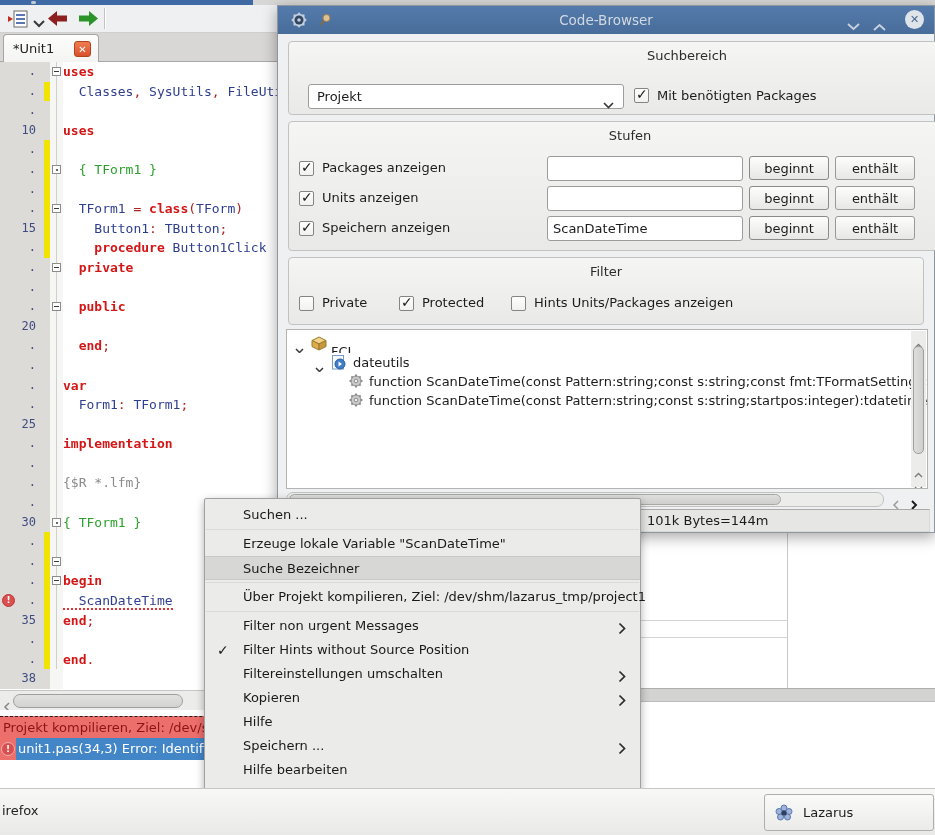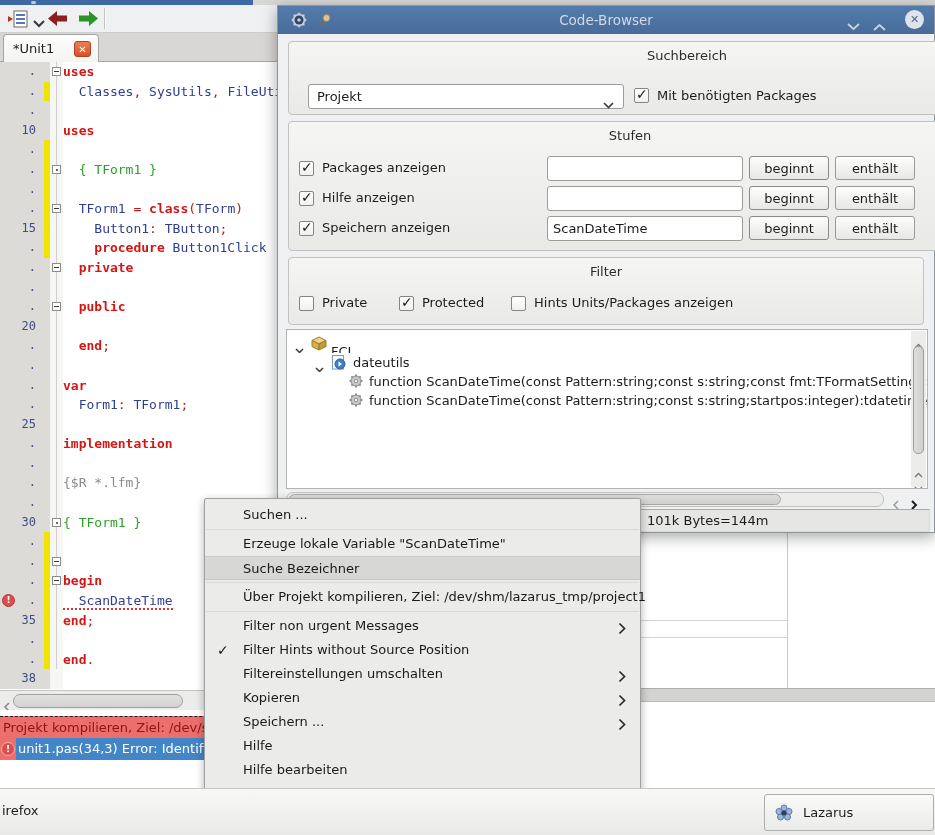--- a/index.html
+++ b/index.html
@@ -461,21 +461,21 @@
 
     <div id="grp-levels" class="grp">
       <div class="grp-title">Stufen</div>
       <div id="levels-rows">
           <span class="cbx checked" style="left: 10px; top: 39px;"></span>
           <span class="cbx-label" style="left: 33px; top: 38px;">Packages anzeigen</span>
           <input class="lvl-input" style="left: 258px; top: 34px;">
           <div class="btn btn-begins" style="left: 460px; top: 34px;">beginnt</div>
           <div class="btn btn-contains" style="left: 546px; top: 34px;">enthält</div>
           <span class="cbx checked" style="left: 10px; top: 69px;"></span>
-          <span class="cbx-label" style="left: 33px; top: 68px;">Hilfe anzeigen</span>
+          <span class="cbx-label" style="left: 33px; top: 68px;">Units anzeigen</span>
           <input class="lvl-input" style="left: 258px; top: 64px;">
           <div class="btn btn-begins" style="left: 460px; top: 64px;">beginnt</div>
           <div class="btn btn-contains" style="left: 546px; top: 64px;">enthält</div>
           <span class="cbx checked" style="left: 10px; top: 99px;"></span>
           <span class="cbx-label" style="left: 33px; top: 98px;">Speichern anzeigen</span>
           <input class="lvl-input" value="ScanDateTime" style="left: 258px; top: 94px;">
           <div class="btn btn-begins" style="left: 460px; top: 94px;">beginnt</div>
           <div class="btn btn-contains" style="left: 546px; top: 94px;">enthält</div>
         </div>
     </div>
@@ -624,27 +624,27 @@
             <polyline points="1.5,1.5 6.5,6.5 1.5,11.5" fill="none" stroke="#2a2a2a" stroke-width="1.7"></polyline>
           </svg></span>
       </div>
       <div class="mi">
         <span class="mi-label">Kopieren</span>
         <span class="mi-arrow"><svg width="8" height="13">
             <polyline points="1.5,1.5 6.5,6.5 1.5,11.5" fill="none" stroke="#2a2a2a" stroke-width="1.7"></polyline>
           </svg></span>
       </div>
       <div class="mi">
+        <span class="mi-label">Hilfe</span>
+      </div>
+      <div class="mi">
         <span class="mi-label">Speichern ...</span>
         <span class="mi-arrow"><svg width="8" height="13">
             <polyline points="1.5,1.5 6.5,6.5 1.5,11.5" fill="none" stroke="#2a2a2a" stroke-width="1.7"></polyline>
           </svg></span>
-      </div>
-      <div class="mi">
-        <span class="mi-label">Hilfe</span>
       </div>
       <div class="mi">
         <span class="mi-label">Hilfe bearbeiten</span>
       </div>
       <div class="mi">
         <span class="mi-label">Leeren</span>
       </div>
       <div class="mi">
         <span class="mi-label">Einstellungen</span>
         <span class="mi-arrow"><svg width="8" height="13">

